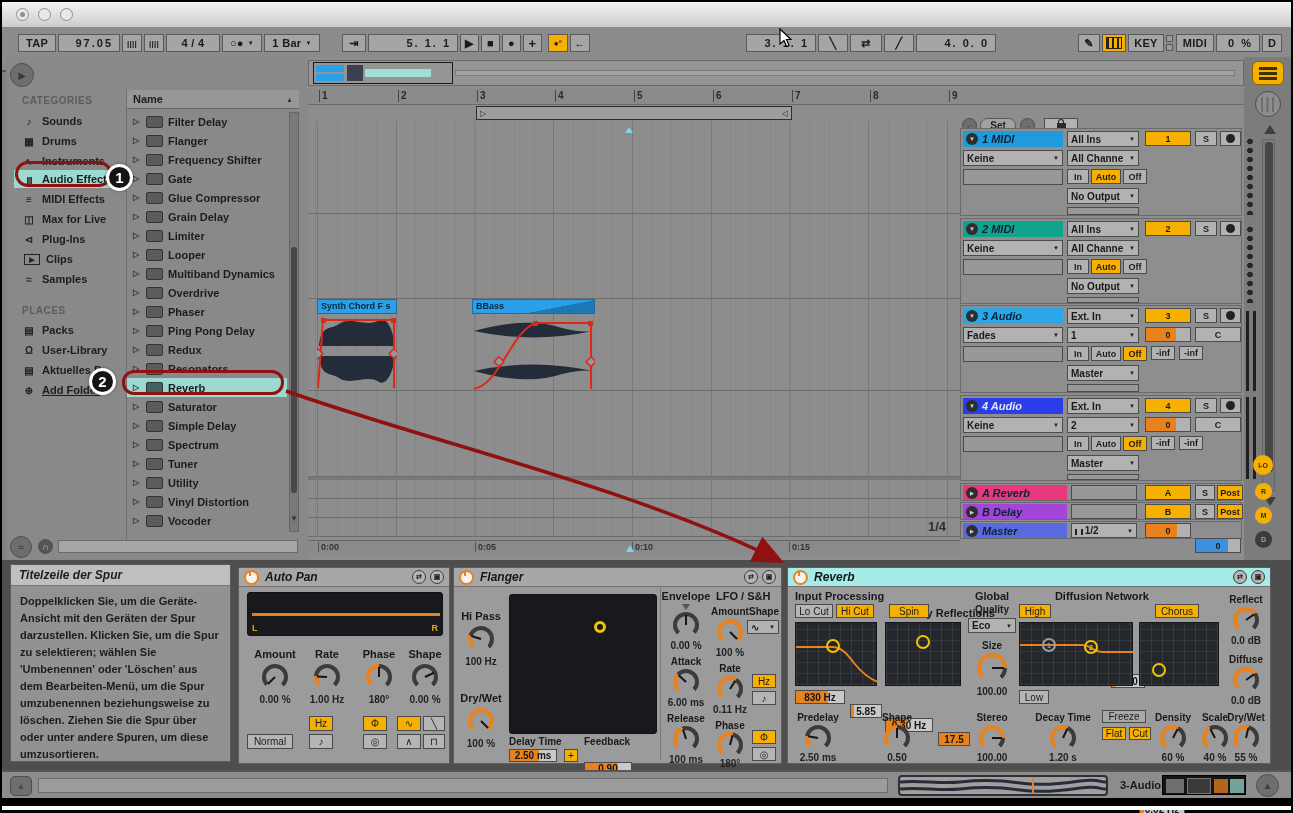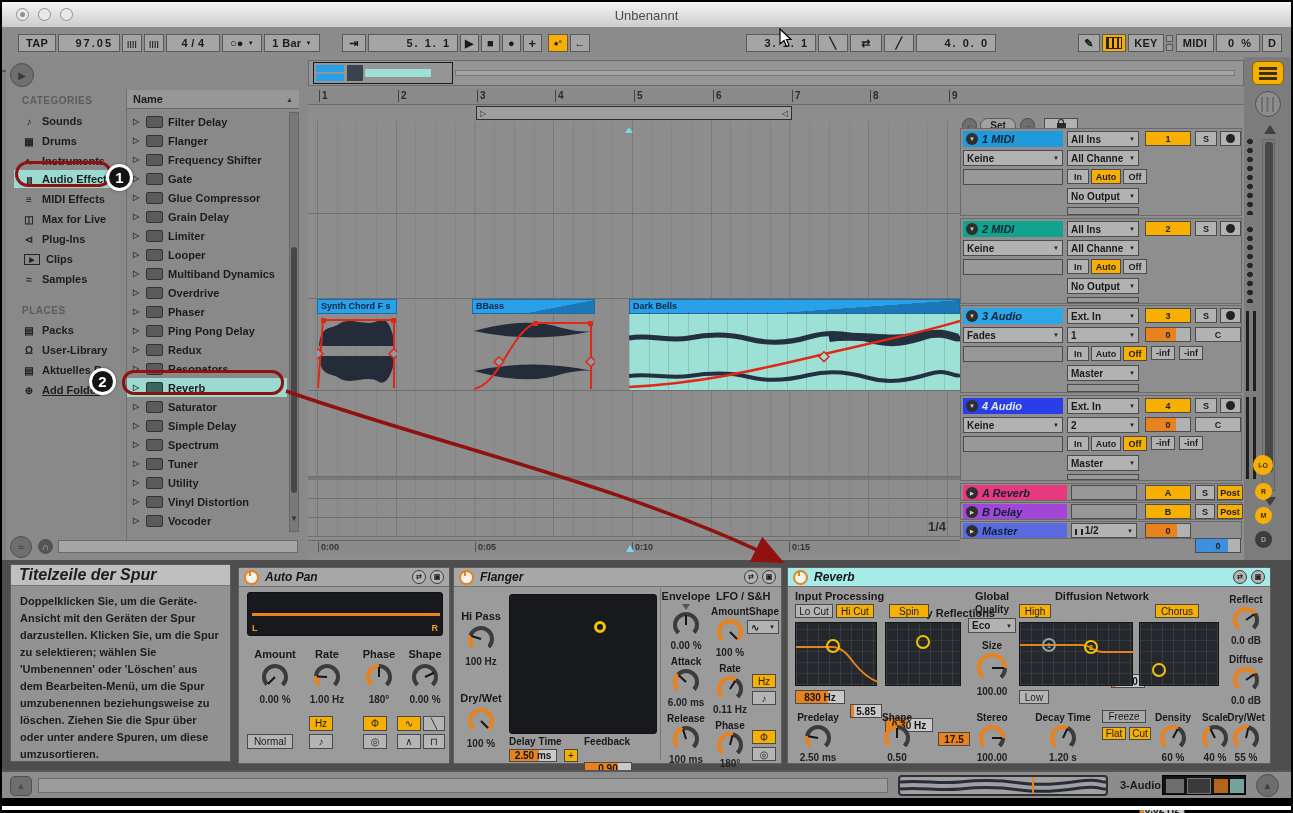--- a/index.html
+++ b/index.html
@@ -77,41 +77,40 @@
   .knob .ptr{position:absolute;left:50%;top:50%;width:2px;height:10px;margin-left:-1px;background:#161616;transform-origin:50% 0%;transform:rotate(calc(var(--ptr,var(--val))*1deg + 45deg));}
   .dbtn{background:#b5b5b5;border:1px solid #4a4a4a;font-size:10px;font-weight:400;color:#1c1c1c;display:flex;align-items:center;justify-content:center;}
   .dbtn.y{background:#f7b000;}
   .vbox{position:relative;background:#c9c9c9;border:1px solid #4a4a4a;font-size:10px;font-weight:700;color:#161616;display:flex;align-items:center;justify-content:center;overflow:hidden;}
   .graph{background:#24272b;border:1px solid #141618;background-image:repeating-linear-gradient(90deg,rgba(255,255,255,.09) 0 1px,transparent 1px 11px),repeating-linear-gradient(0deg,rgba(255,255,255,.07) 0 1px,transparent 1px 11px);}
   .node{position:absolute;border:2.5px solid #f0c400;border-radius:50%;width:10px;height:10px;color:#f0c400;font-size:7px;font-weight:700;display:flex;align-items:center;justify-content:center;}
   .node.gray{border-color:#99a0a6;color:#99a0a6;}
   .display{background:#17191d;border-radius:3px;border:1px solid #101214;}
   
   .info{left:8px;top:562px;width:221px;height:198px;background:#929292;border:1px solid #5c5c5c;}
-  .info-t{height:20px;background:#bfbfbf;border-bottom:1px solid #777;font-size:16px;font-weight:700;font-style:italic;color:#1d1d1d;display:flex;align-items:center;padding:0 8px;}
+  .info-t{height:20px;background:#bfbfbf;border-bottom:1px solid #777;font-size:12px;font-weight:700;font-style:italic;color:#1d1d1d;display:flex;align-items:center;padding:0 8px;}
   .info-b{padding:7px 9px;font-size:11px;font-weight:700;color:#1c1c1c;line-height:17px;}
   
   .status{left:0;top:768px;width:1289px;height:28px;background:#8c8c8c;border-top:2px solid #575757;}
   
   .annring{border:3px solid #8f1210;border-radius:14px;background:transparent;}
   .anncirc{width:27px;height:27px;border-radius:50%;background:#141414;border:3.5px solid #fff;color:#fff;font-size:15px;font-weight:700;display:flex;align-items:center;justify-content:center;box-shadow:0 0 3px rgba(0,0,0,.4);}
 </style>
 </head>
 <body>
 
 <div class="app">
  <div class="b win">
 
   <div class="b titlebar">
     <div class="b tl" style="left:14px">
           <div style="margin:3px auto;width:5px;height:5px;border-radius:50%;background:#8f8f8f"></div>
         </div>
     <div class="b tl" style="left:36px"></div>
     <div class="b tl" style="left:58px"></div>
-    <div class="b title-text">Unbenannt</div>
   </div>
 
   <div class="b transport">
     <div class="b ctl" style="left:16px;width:38px">TAP</div>
     <div class="b ctl num" style="left:56px;width:62px">97.05</div>
     <div class="b ctl" style="left:120px;width:20px;font-size:8px">||||</div>
     <div class="b ctl" style="left:142px;width:20px;font-size:8px">||||</div>
     <div class="b ctl" style="left:164px;width:54px">4 / 4</div>
     <div class="b ctl" style="left:220px;width:40px;gap:4px">
           <span>○●</span>
@@ -397,31 +396,20 @@
           <path d="M2 34 C 4 12, 14 18, 22 12 C 34 4, 50 16, 62 8 C 70 4, 76 18, 78 34 Z" fill="#242b39"></path>
           <path d="M2 44 C 4 66, 14 60, 22 66 C 34 74, 50 62, 62 70 C 70 74, 76 60, 78 44 Z" fill="#242b39"></path>
           <path d="M1 76 L6 8 L77 8 L77 76" stroke="#e02818" stroke-width="2" fill="none"></path>
           <rect x="4" y="6" width="5" height="5" fill="#e02818"></rect>
               <rect x="74" y="6" width="5" height="5" fill="#e02818"></rect>
           <rect x="-2" y="38" width="7" height="7" fill="#8f9aa8" stroke="#e02818" stroke-width="1.5" transform="rotate(45 1 41)"></rect>
           <rect x="74" y="38" width="7" height="7" fill="#8f9aa8" stroke="#e02818" stroke-width="1.5" transform="rotate(45 77 41)"></rect>
         </svg>
       </div>
 
-      <div class="b clip" style="left:321px;top:178px;width:331px;height:91px;background:#9de0d5">
-        <div class="clip-title fadeR">Dark Bells</div>
-        <div class="b" style="left:0;top:13px;width:331px;height:78px;background-image:repeating-linear-gradient(90deg,rgba(0,0,0,.12) 0 1px,transparent 1px 19.69px)"></div>
-        <svg class="b" style="left:0;top:13px" width="331" height="78" viewBox="0 0 331 78">
-          <path d="M0 26 C 20 22, 40 30, 60 26 S 100 22 120 27 S 160 31 180 25 S 220 21 240 28 S 280 31 300 24 S 325 28 331 25" stroke="#243040" stroke-width="5" fill="none"></path>
-          <path d="M200 26 C 230 21, 260 31, 290 24 S 325 28 331 25" stroke="#243040" stroke-width="8" fill="none"></path>
-          <path d="M0 64 C 20 61, 40 67, 60 64 S 100 60 120 65 S 160 68 180 63 S 220 60 240 66 S 280 68 300 62 S 325 66 331 63" stroke="#243040" stroke-width="4" fill="none"></path>
-          <path d="M0 75 C 90 70, 150 52, 230 34 S 320 12 331 9" stroke="#e02818" stroke-width="2.5" fill="none"></path>
-          <rect x="192" y="41" width="7" height="7" fill="#9de0d5" stroke="#e02818" stroke-width="1.5" transform="rotate(45 195 44)"></rect>
-        </svg>
-      </div>
     </div>
 
     <div class="b" style="left:620px;top:462px;font-size:13px;font-weight:700;color:#2f2f2f">1/4</div>
 
     <div class="b timeruler">
       <span class="tlabel" style="left:10px">0:00</span>
       <span class="tlabel" style="left:167px">0:05</span>
       <span class="tlabel" style="left:324px">0:10</span>
       <span class="tlabel" style="left:481px">0:15</span>
       <div class="b" style="left:318px;top:4px;width:0;height:0;border-left:4px solid transparent;border-right:4px solid transparent;border-bottom:7px solid #7fd4e8"></div>

